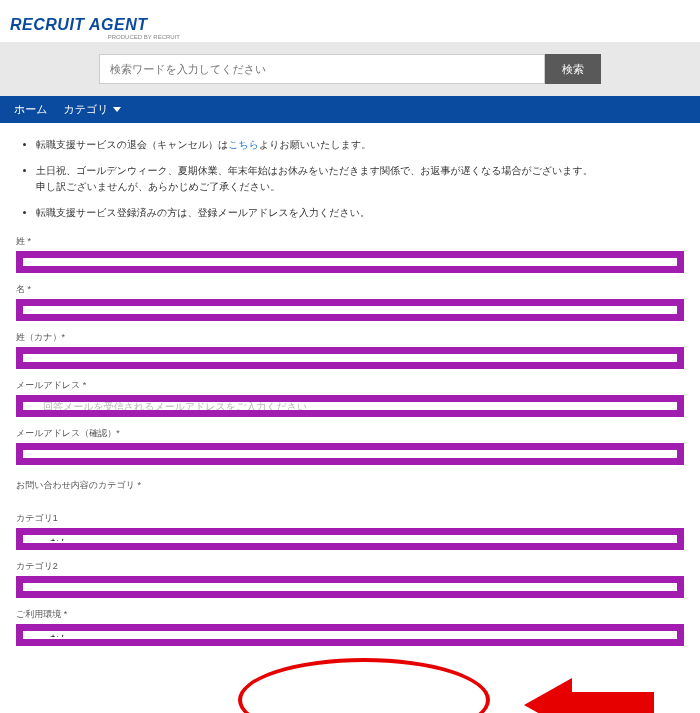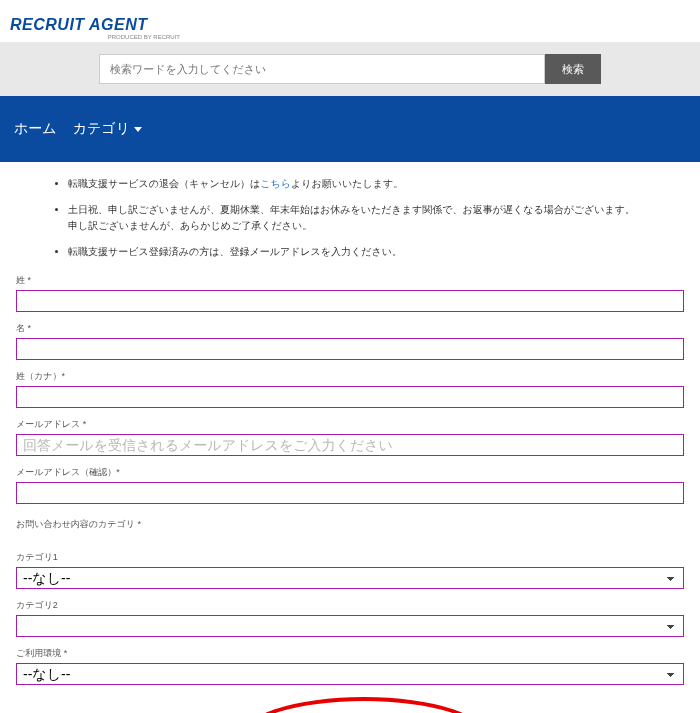--- a/index.html
+++ b/index.html
@@ -4,30 +4,30 @@
 <style>
 * { box-sizing: border-box; margin: 0; padding: 0; }
 body { font-family: "Hiragino Kaku Gothic ProN", "Yu Gothic", Meiryo, sans-serif; background: #fff; width: 700px; font-size: 11px; color: #333; }
 .logo-bar { padding: 16px 10px 2px; }
 .logo { color: #0a4b9f; font-weight: 700; font-size: 16px; letter-spacing: 0.5px; font-style: italic; }
 .logo-sub { font-size: 6px; color: #888; text-align: right; margin-right: 510px; }
 .search-band { background: #e8e8e8; padding: 12px 0; display: flex; justify-content: center; }
 .search-wrap { display: flex; width: 502px; }
 .search-input { flex: 1; border: 1px solid #ccc; padding: 10px 10px; font-size: 11px; height: 30px; background:#fff; }
 .search-btn { width: 56px; background: #595959; color: #fff; border: none; font-size: 11px; cursor: pointer; }
-.navbar { background: #0a4b9f; color: #fff; display: flex; align-items: center; padding: 24px 14px; font-size: 14px; }
+.navbar { background: #0a4b9f; color: #fff; display: flex; align-items: center; padding: 6px 14px; font-size: 11px; }
 .nav-item { margin-right: 16px; cursor: pointer; display: flex; align-items: center; gap: 4px; }
 .chev { display:inline-block; width:0; height:0; border-left:4px solid transparent; border-right:4px solid transparent; border-top:5px solid #fff; }
 .content { padding: 14px 16px 30px; }
 .notice-list { list-style: disc; padding-left: 20px; font-size: 10px; color: #333; line-height: 1.6; }
-.notice-list li { margin-bottom: 10px; margin-left: 32px; }
+.notice-list li { margin-bottom: 10px; }
 .notice-list a { color: #1a6fd8; text-decoration: none; }
 .form-row { margin-top: 10px; }
 .form-label { font-size: 9px; color: #555; margin-bottom: 3px; display:block; }
-.form-input, .form-select { width: 100%; border: 1px solid #a21caf; height: 22px; padding: 2px 6px; font-size: 14px; background:#fff; }
+.form-input, .form-select { width: 100%; border: 7px solid #a21caf; height: 22px; padding: 2px 20px; font-size: 10px; background:#fff; }
 .form-input::placeholder { color: #b8b8b8; }
 .form-select { appearance: none; -webkit-appearance: none; background-image: linear-gradient(45deg, transparent 50%, #444 50%), linear-gradient(135deg, #444 50%, transparent 50%); background-position: calc(100% - 12px) 9px, calc(100% - 8px) 9px; background-size: 4px 4px, 4px 4px; background-repeat: no-repeat; }
 .section-gap { margin-top: 14px; }
 .submit-wrap { position: relative; margin-top: 18px; height: 90px; }
 .red-circle { position: absolute; left: 222px; top: -6px; width: 252px; height: 84px; border: 4px solid #e60000; border-radius: 50% / 50%; pointer-events: none; }
 .red-arrow { position: absolute; left: 508px; top: 10px; pointer-events: none; }
 </style>
 </head>
 <body>
 
@@ -52,21 +52,21 @@
     <span class="chev"></span>
   </div>
 </div>
 
 <div class="content">
   <ul class="notice-list">
     <li>
       <span>転職支援サービスの退会（キャンセル）は</span><a href="#">こちら</a><span>よりお願いいたします。</span>
     </li>
     <li>
-      <span>土日祝、申し訳ございませんが、夏期休業、年末年始はお休みをいただきます関係で、お返事が遅くなる場合がございます。</span><br>
+      <span>土日祝、ゴールデンウィーク、夏期休業、年末年始はお休みをいただきます関係で、お返事が遅くなる場合がございます。</span><br>
       <span>申し訳ございませんが、あらかじめご了承ください。</span>
     </li>
     <li>
       <span>転職支援サービス登録済みの方は、登録メールアドレスを入力ください。</span><br>
     </li>
   </ul>
 
   <div class="form-row section-gap">
     <label class="form-label">姓 *</label>
     <input class="form-input" style="">

